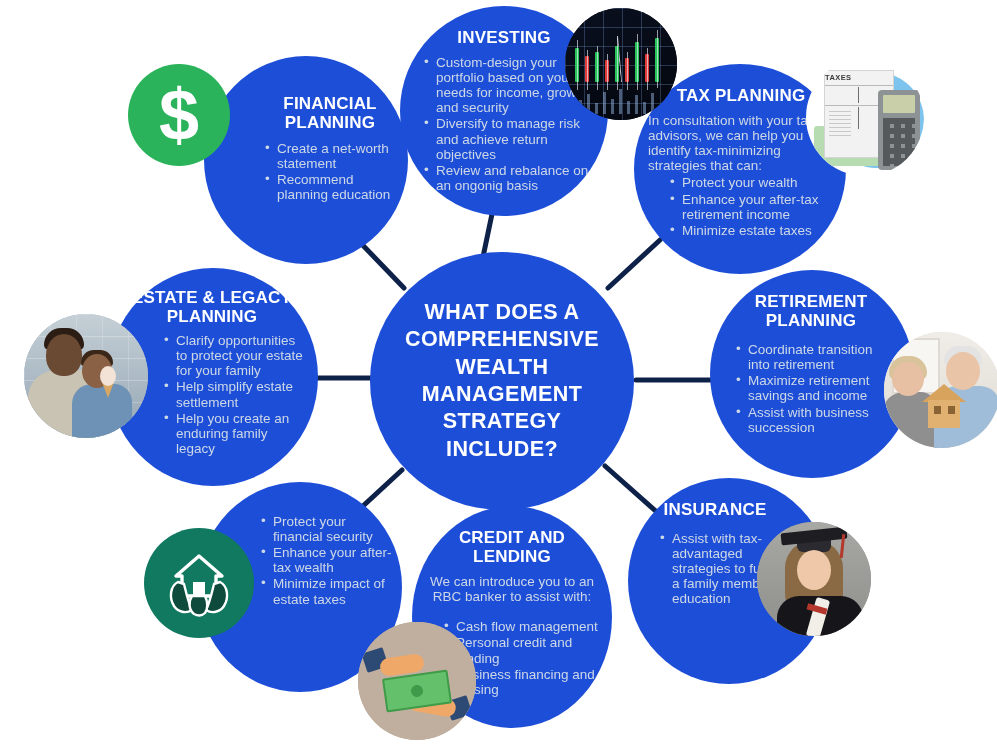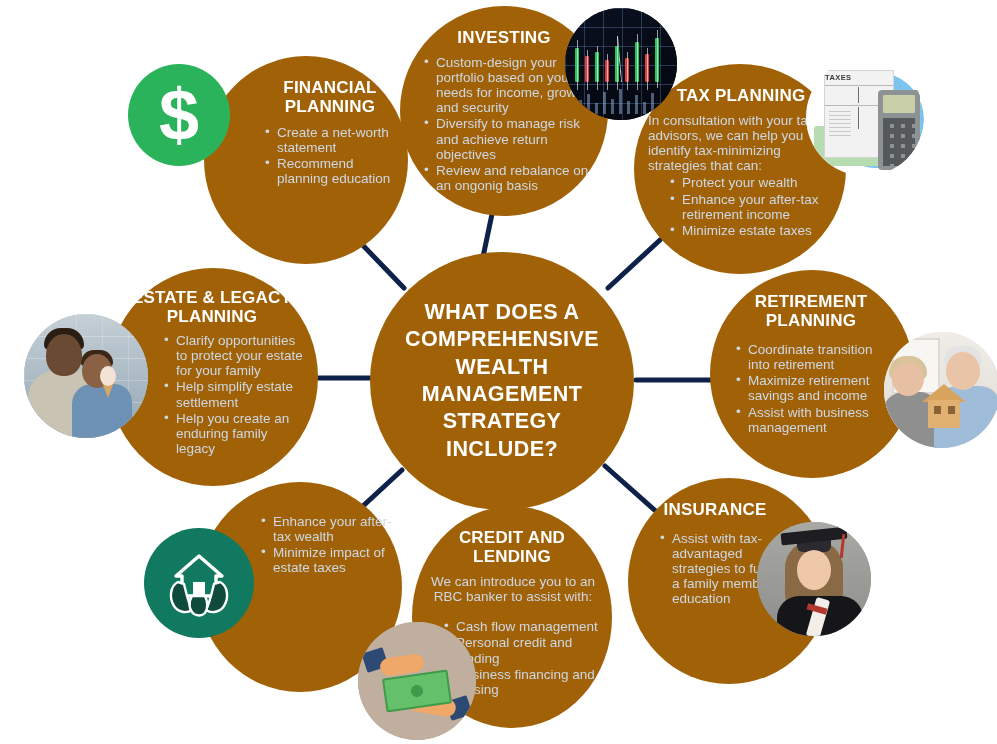--- a/index.html
+++ b/index.html
@@ -12,26 +12,26 @@
     width:997px;
     height:744px;
     overflow:hidden;
     background:#ffffff;
   }
   #links{position:absolute;left:0;top:0;width:997px;height:744px;z-index:1;}
 
   .node{
     position:absolute;
     border-radius:50%;
-    background:#a16207;
+    background:#1d4ed8;
     z-index:3;
     box-sizing:border-box;
     display:flex;
     flex-direction:column;
-    align-items:flex-start;
+    align-items:center;
   }
   .node .title{
     color:#ffffff;
     font-weight:bold;
     text-align:center;
     letter-spacing:.2px;
     line-height:1.12;
   }
   .node .intro{
     color:#cdd8e6;
@@ -63,21 +63,21 @@
     padding:0 14px;
   }
   #center-node .title{
     font-size:21.5px;
     line-height:1.27;
     letter-spacing:.4px;
   }
 
   
   #node-financial{left:204px;top:56px;width:204px;height:208px;padding:22px 16px 0 58px;}
-  #node-financial .title{font-size:17px;align-self:flex-start;width:136px;}
+  #node-financial .title{font-size:17px;align-self:flex-start;width:136px;margin-top:16px;}
   #node-financial ul{font-size:13.5px;margin-top:9px;align-self:flex-start;width:124px;}
 
   
   #node-investing{left:400px;top:6px;width:208px;height:210px;padding:22px 14px 0 14px;}
   #node-investing .title{font-size:17px;width:100%;}
   #node-investing ul{font-size:13.5px;margin-top:8px;width:168px;align-self:flex-start;padding-left:22px;}
 
   
   #node-tax{left:634px;top:64px;width:212px;height:210px;padding:22px 12px 0 14px;}
   #node-tax .title{font-size:17px;width:100%;}
@@ -316,21 +316,21 @@
         <div class="keys"></div>
         <div class="red"></div>
       </div>
   </div>
 
   <div id="node-retirement" class="node">
     <div class="title">RETIREMENT PLANNING</div>
     <ul>
       <li>Coordinate transition into retirement</li>
       <li>Maximize retirement savings and income</li>
-      <li>Assist with business management</li>
+      <li>Assist with business succession</li>
     </ul>
   </div>
   <div class="bubble" id="img-retirement">
     <div class="bg"></div>
       <div class="win"></div>
     <div class="w-body"></div>
       <div class="m-body"></div>
     <div class="w-hair"></div>
       <div class="w-head"></div>
     <div class="m-hair"></div>
@@ -372,20 +372,21 @@
     <div class="bg"></div>
     <div class="cuff1"></div>
       <div class="arm1"></div>
     <div class="cuff2"></div>
       <div class="arm2"></div>
     <div class="bill"></div>
   </div>
 
   <div id="node-insurance" class="node">
     <ul>
+      <li>Protect your financial security</li>
       <li>Enhance your after-tax wealth</li>
       <li>Minimize impact of estate taxes</li>
     </ul>
   </div>
   <div class="bubble badge-teal" id="icon-insurance" style="left:144px;top:528px;width:110px;height:110px;">
     <svg width="74" height="74" viewBox="0 0 74 74">
       <path d="M37 10 L60 30 L54 30 L54 50 L20 50 L20 30 L14 30 Z" fill="none" stroke="#ffffff" stroke-width="3.4" stroke-linejoin="round"></path>
       <rect x="31" y="36" width="12" height="18" fill="#ffffff"></rect>
       <path d="M16 36 C8 40 7 52 12 60 C16 66 24 68 30 64 C26 56 24 46 22 38 Z" fill="#0f4b3c" stroke="#ffffff" stroke-width="2.4" stroke-linejoin="round"></path>
       <path d="M58 36 C66 40 67 52 62 60 C58 66 50 68 44 64 C48 56 50 46 52 38 Z" fill="#0f4b3c" stroke="#ffffff" stroke-width="2.4" stroke-linejoin="round"></path>

